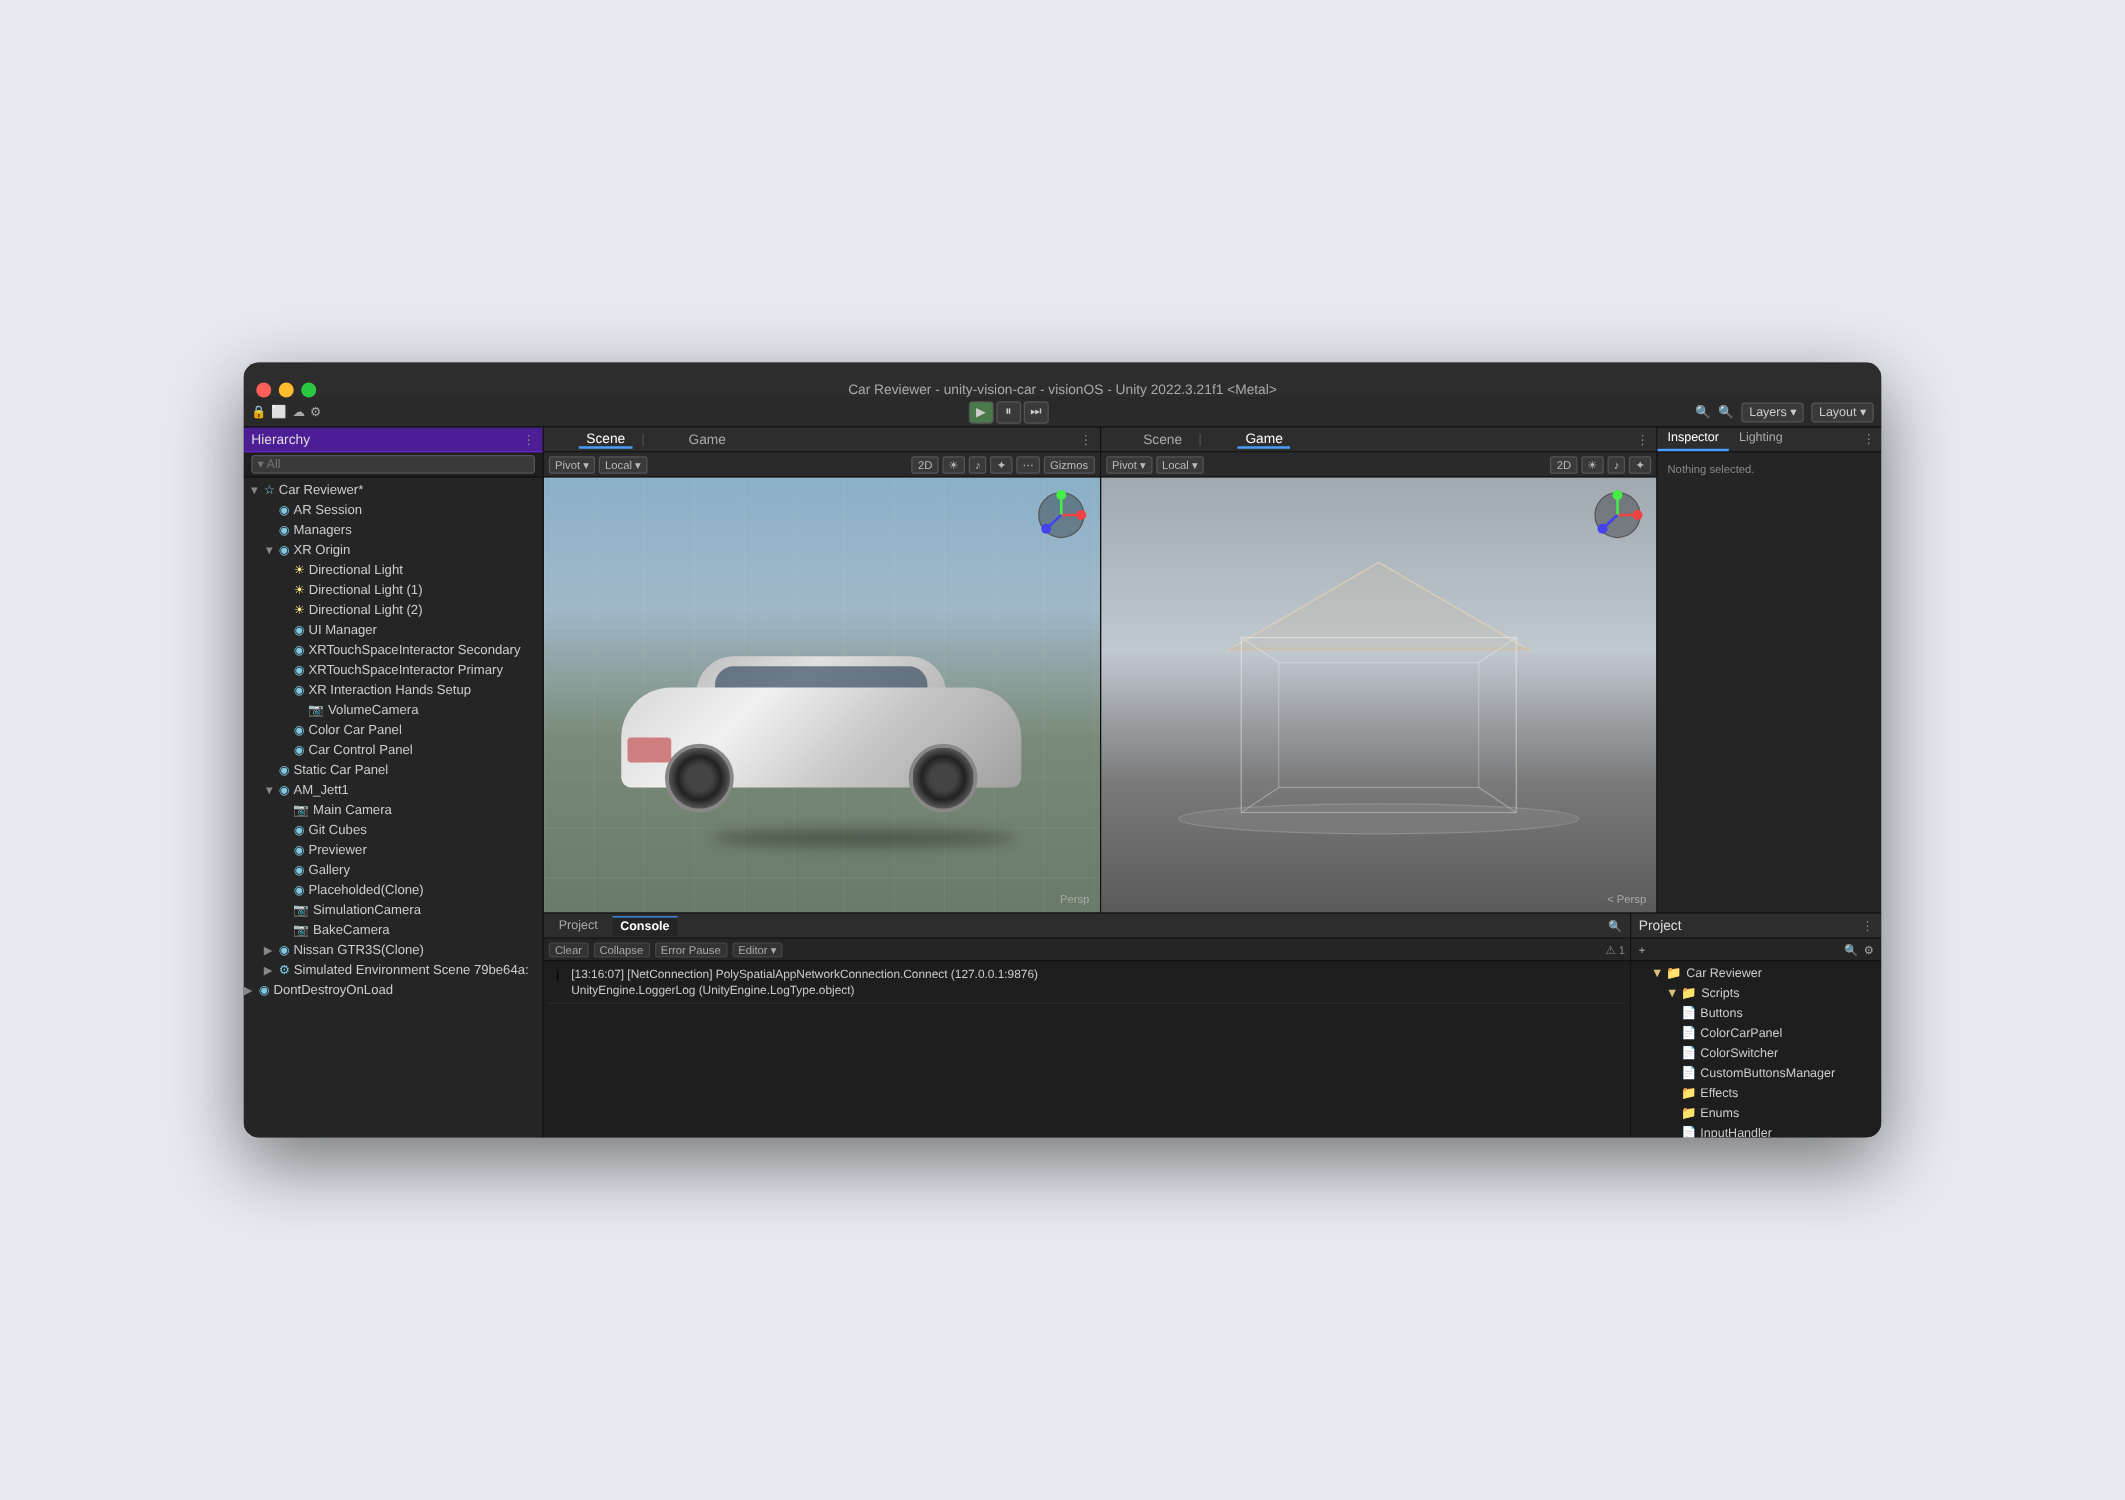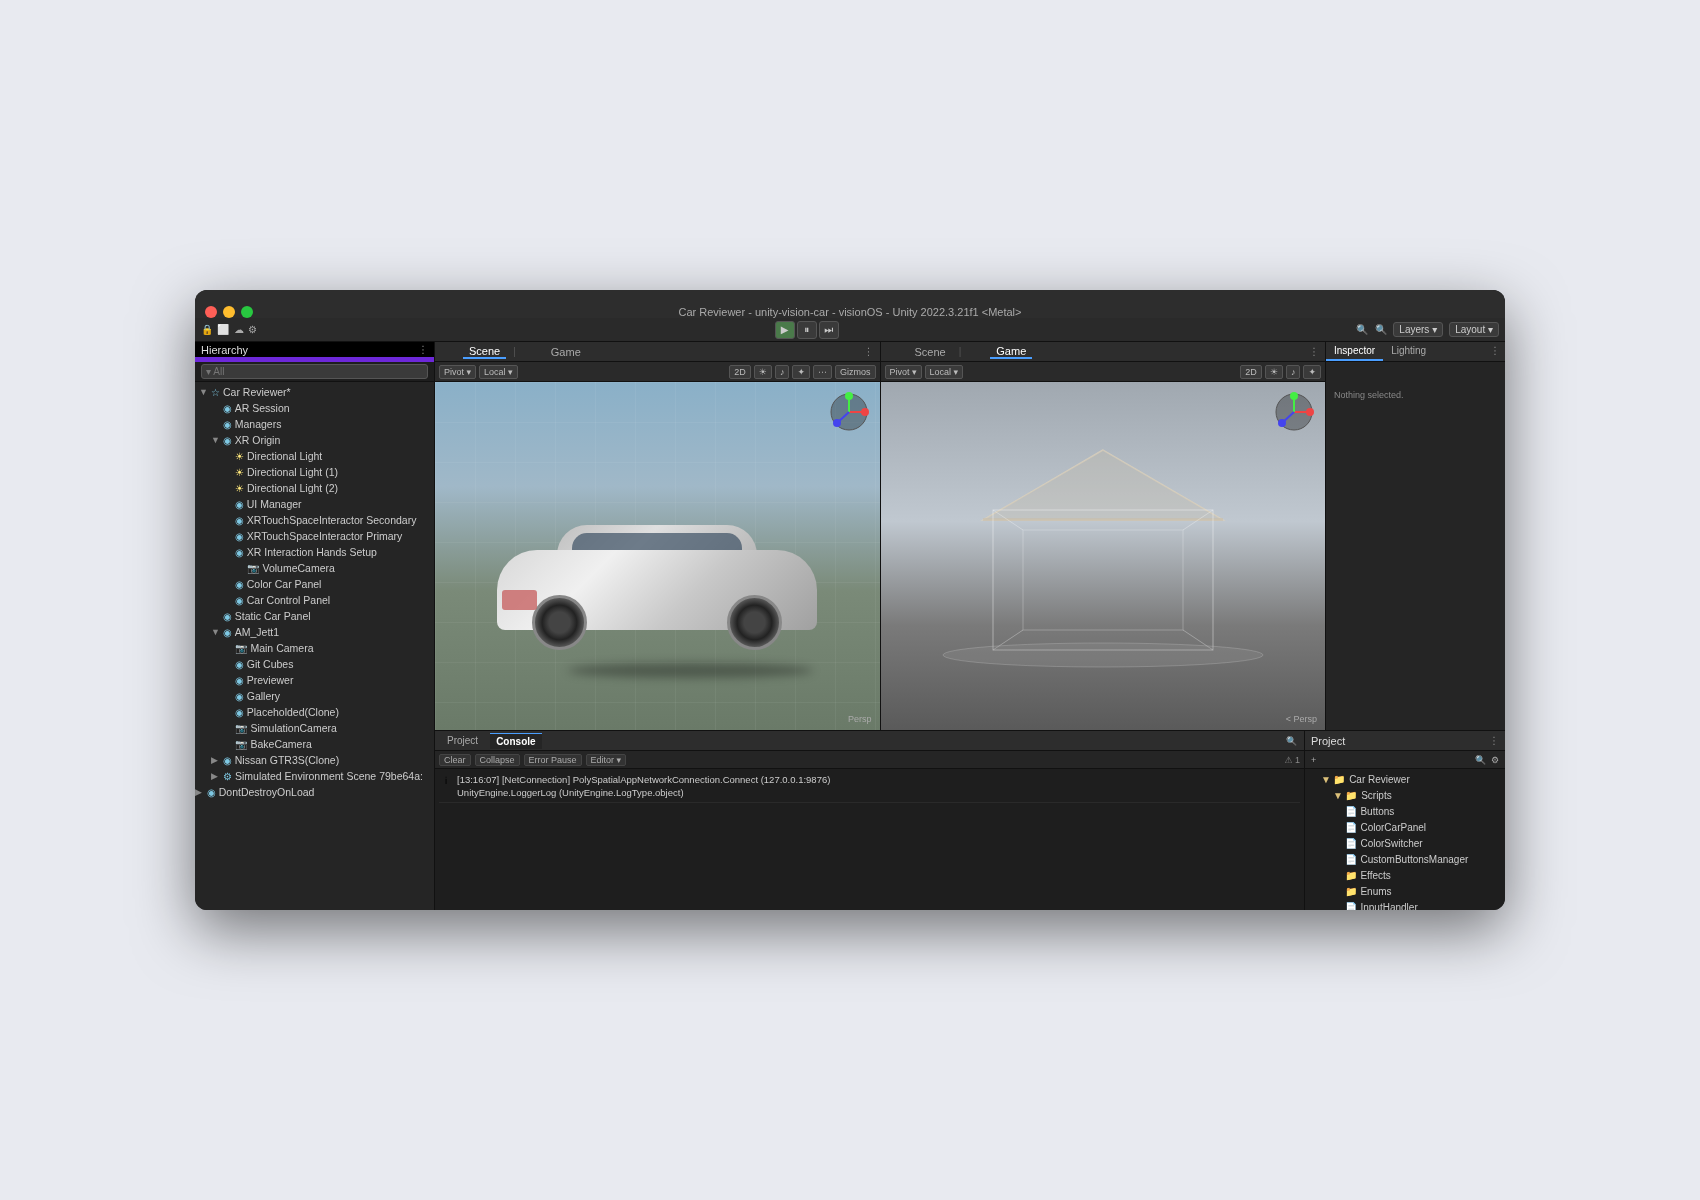--- a/index.html
+++ b/index.html
@@ -110,25 +110,25 @@
     .panel-hierarchy {
       width: 240px;
       background: #252525;
       display: flex;
       flex-direction: column;
       flex-shrink: 0;
       border-right: 1px solid #111;
     }
     .panel-header {
       height: 20px;
-      background: #000000;
+      background: #4c1d95;
       display: flex;
       align-items: center;
       padding: 0 6px;
-      border-bottom: 5px solid #6d28d9;
+      border-bottom: 1px solid #6d28d9;
       gap: 4px;
     }
     .panel-header-title {
       color: #ddd;
       font-size: 11px;
       font-weight: 500;
     }
     .panel-header-icon {
       color: #888;
       font-size: 10px;
@@ -413,21 +413,20 @@
     }
 
     
     .panel-inspector {
       width: 180px;
       background: #252525;
       display: flex;
       flex-direction: column;
       flex-shrink: 0;
       border-left: 1px solid #111;
-      gap: 20px;
     }
     .inspector-tabs {
       display: flex;
       background: #2d2d2d;
       border-bottom: 1px solid #111;
     }
     .inspector-tab {
       color: #aaa;
       font-size: 10px;
       padding: 3px 8px;

